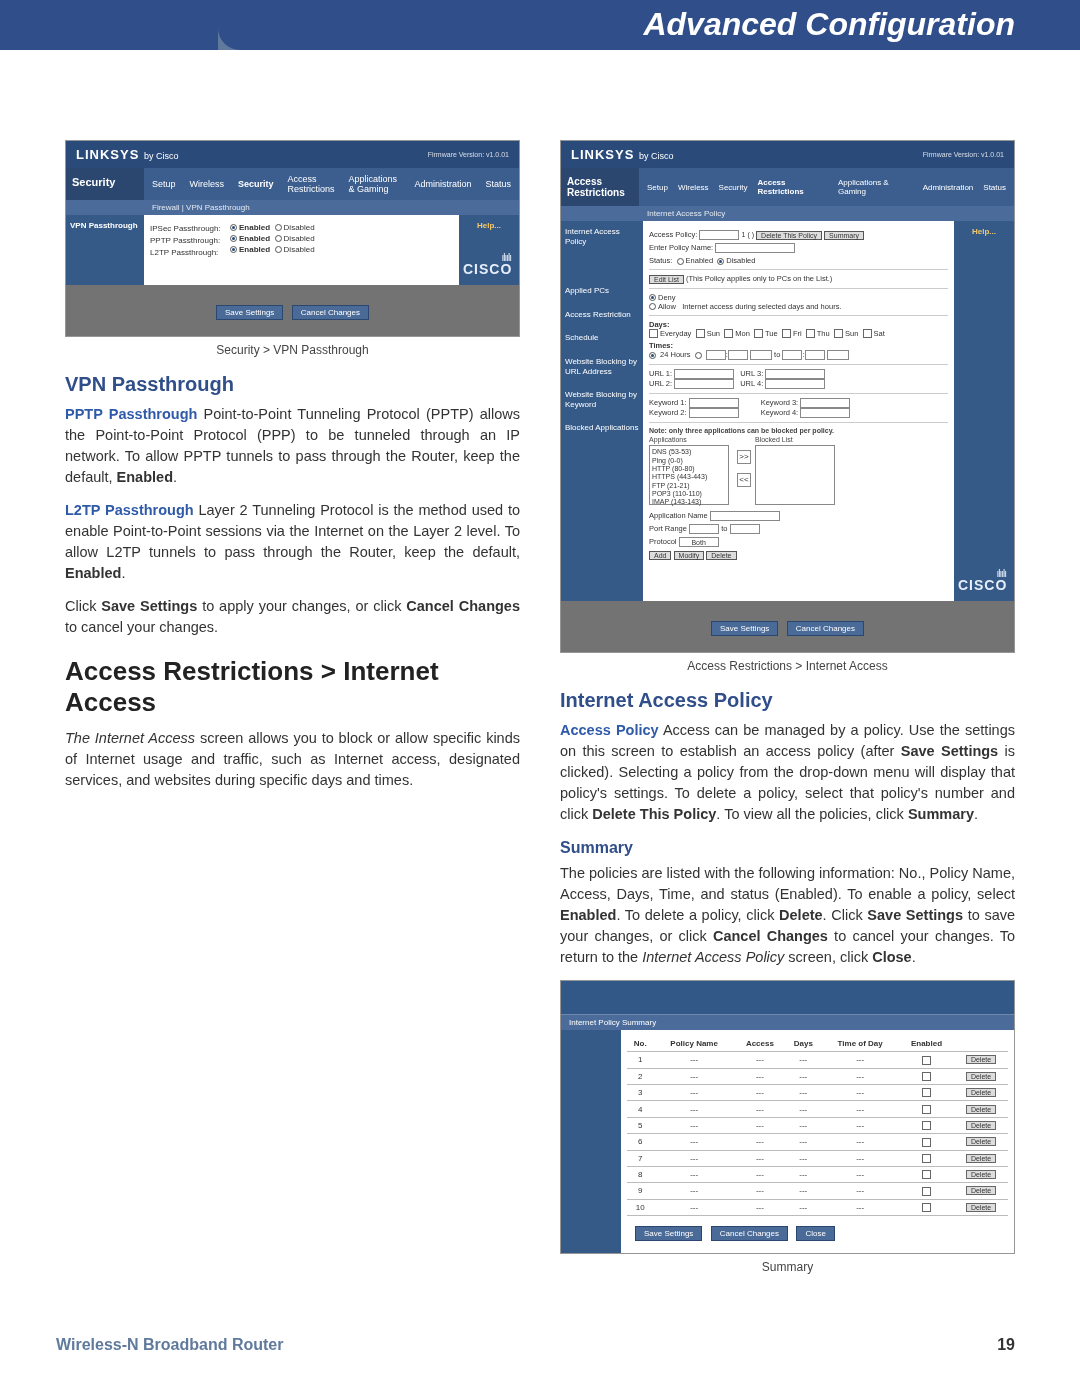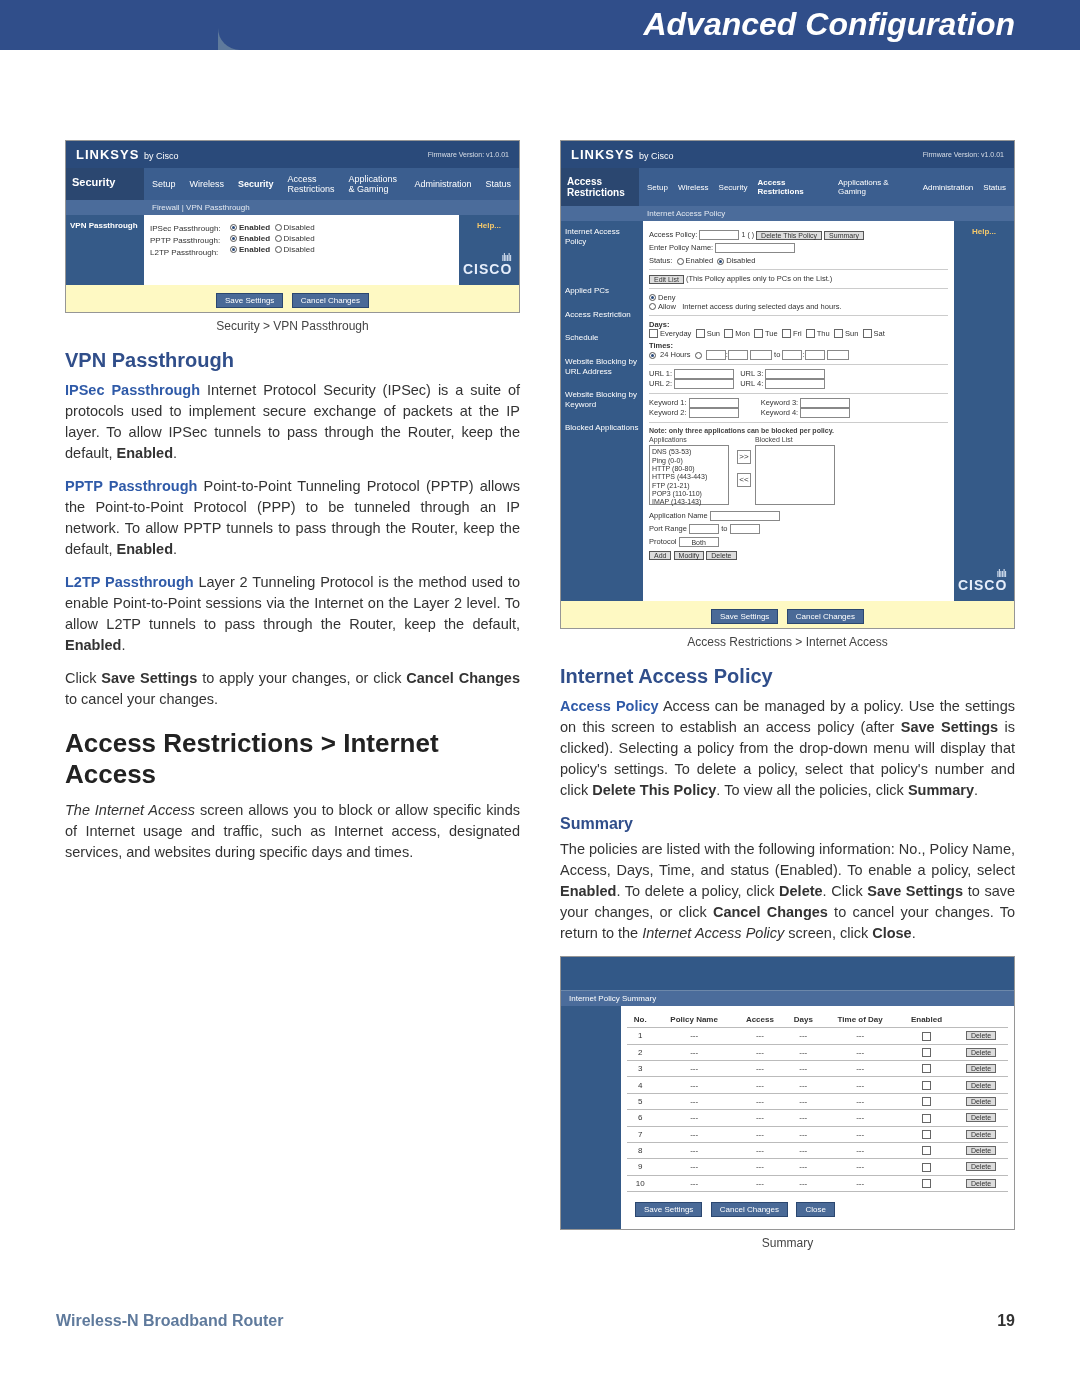--- a/index.html
+++ b/index.html
@@ -155,23 +155,23 @@
   .fig-rightcol {
     width: 60px;
     background: #355a88;
     color: #fff;
     font-size: 8px;
     padding: 6px 4px;
     text-align: center;
   }
   .fig-rightcol .help { color: #f5c96b; font-weight: bold; font-size: 8px; }
   .fig-foot {
-    background: #fef9c3;
+    background: #737373;
     text-align: center;
-    padding: 4px;
+    padding: 16px;
   }
   .fig-btn {
     display: inline-block;
     background: #4a6a97;
     color: #fff;
     border: 1px solid #2b4770;
     font-size: 8px;
     padding: 2px 8px;
     margin: 0 2px;
   }
@@ -396,23 +396,20 @@
       </div>
       <div class="fig-foot">
         <span class="fig-btn">Save Settings</span>
         <span class="fig-btn">Cancel Changes</span>
       </div>
     </div>
     <div class="caption">Security &gt; VPN Passthrough</div>
 
     <h2 class="sub">VPN Passthrough</h2>
 
-    <p class="body">
-      <span class="lead">IPSec Passthrough</span><span>  Internet Protocol Security (IPSec) is a suite of protocols used to implement secure exchange of packets at the IP layer. To allow IPSec tunnels to pass through the Router, keep the default, </span><b>Enabled</b>.
-    </p>
     <p class="body">
       <span class="lead">PPTP Passthrough</span><span> Point-to-Point Tunneling Protocol (PPTP) allows the Point-to-Point Protocol (PPP) to be tunneled through an IP network. To allow PPTP tunnels to pass through the Router, keep the default, </span><b>Enabled</b>.
     </p>
     <p class="body">
       <span class="lead">L2TP Passthrough</span><span> Layer 2 Tunneling Protocol is the method used to enable Point-to-Point sessions via the Internet on the Layer 2 level. To allow L2TP tunnels to pass through the Router, keep the default, </span><b>Enabled</b>.
     </p>
     <p class="body">
       <span>Click </span><b>Save Settings</b><span> to apply your changes, or click </span><b>Cancel Changes</b><span> to cancel your changes.</span>
     </p>
 

